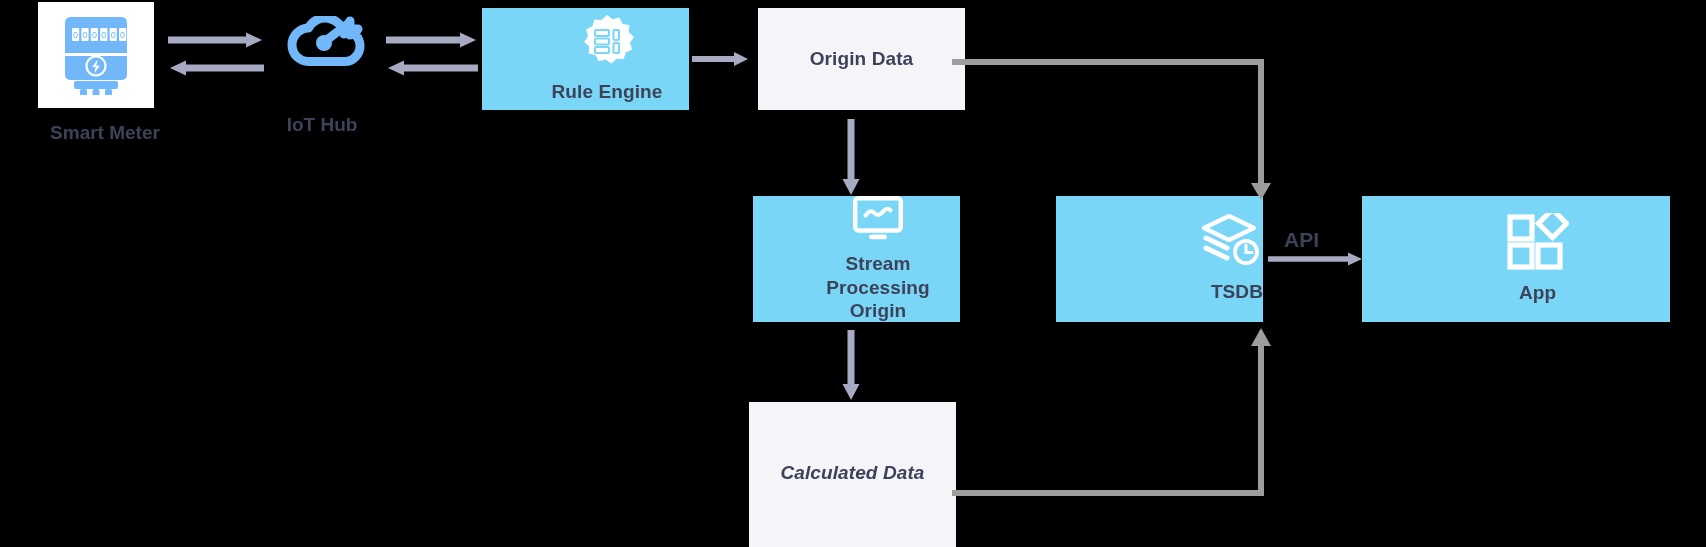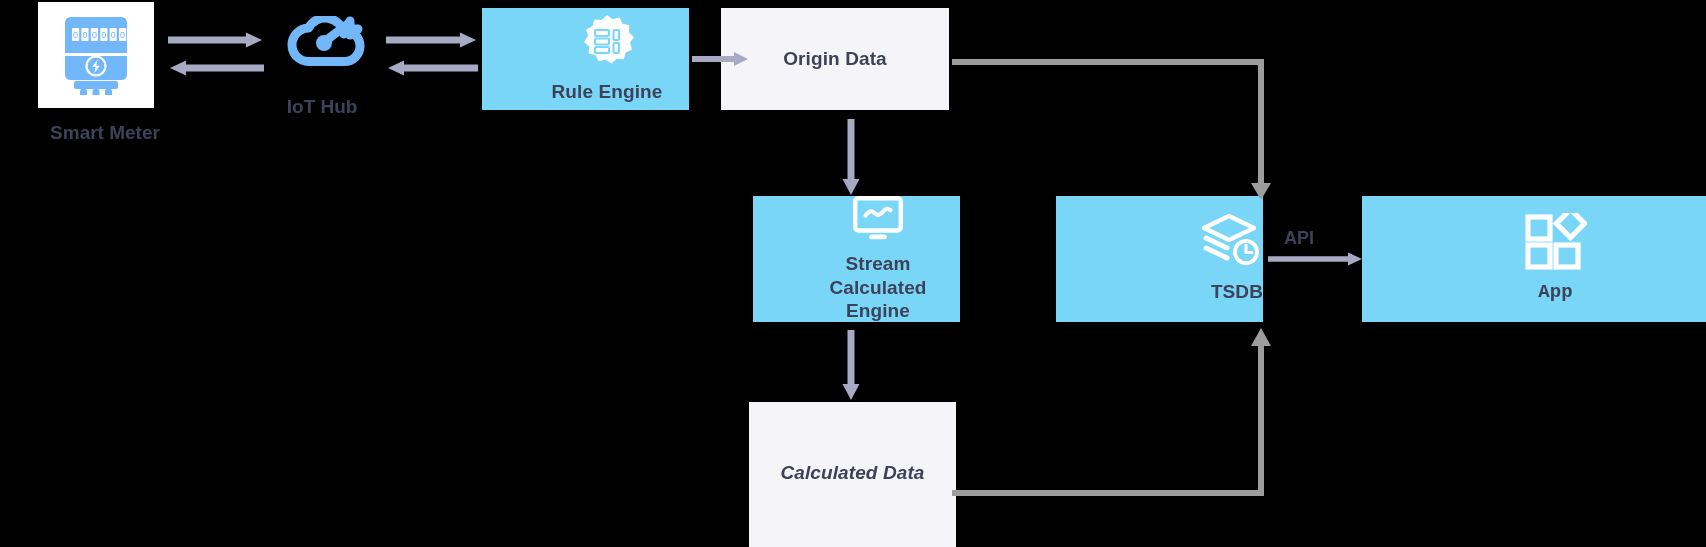--- a/index.html
+++ b/index.html
@@ -67,21 +67,21 @@
   }
 
   
   .conn {
     position: absolute;
   }
   .conn svg { display: block; overflow: visible; }
 
   .edge-label {
     position: absolute;
-    font-size: 18px;
+    font-size: 21px;
     font-weight: bold;
     color: #3D4259;
     white-space: nowrap;
   }
 </style>
 </head>
 <body>
 
 <div id="canvas">
 
@@ -124,67 +124,67 @@
   </div>
 
   <div class="stack" style="left:272px; top:16px; width:100px;">
     <svg width="96" height="80" viewBox="0 0 96 80">
       <path d="M70 18 a19 19 0 0 0 -35.5 -6 a17 17 0 0 0 -16.5 17 a16.5 16.5 0 0 0 16.5 16.5 h36 a15.5 15.5 0 0 0 0 -31 z" fill="none" stroke="#71B7FA" stroke-width="9" stroke-linecap="round" stroke-linejoin="round"></path>
       <circle cx="50" cy="27" r="8" fill="#71B7FA"></circle>
       <path d="M54 23 L75 7" stroke="#71B7FA" stroke-width="9" stroke-linecap="round" fill="none"></path>
       <path d="M70 13 h14" stroke="#71B7FA" stroke-width="9" stroke-linecap="round" fill="none"></path>
       <path d="M76 5 v14" stroke="#71B7FA" stroke-width="9" stroke-linecap="round" fill="none"></path>
     </svg>
-    <div class="caption" style="margin-top:0;">IoT Hub</div>
+    <div class="caption" style="margin-top:18px;">IoT Hub</div>
   </div>
 
   <div class="node blue" style="left:482px; top:8px; width:207px; height:102px;">
     <svg width="56" height="56" viewBox="0 0 56 56" class="node-icon">
       <path d="M28 1 l5.6 4.2 l6.8 -1.6 l3.1 6.2 l6.9 1.5 l-0.6 7 l5.2 4.6 l-4 5.8 l2.1 6.7 l-6.3 3.1 l-2.2 6.7 l-7 -0.5 l-5.2 4.7 l-5.9 -3.8 l-6.8 1.7 l-3.2 -6.2 l-6.9 -1.6 l0.7 -7 l-5.2 -4.6 l4 -5.8 l-2.1 -6.7 l6.3 -3.1 l2.2 -6.7 l7 0.5 z" fill="#FFFFFF"></path>
       <g fill="none" stroke="#7AD6F7" stroke-width="2.1">
         <rect x="16" y="16" width="14" height="6" rx="1"></rect>
         <rect x="16" y="24.5" width="14" height="6" rx="1"></rect>
         <rect x="16" y="33" width="14" height="6" rx="1"></rect>
         <rect x="34.5" y="16" width="5.5" height="10" rx="1"></rect>
         <rect x="34.5" y="29" width="5.5" height="10" rx="1"></rect>
       </g>
     </svg>
     <div class="node-label">Rule Engine</div>
   </div>
 
-  <div class="node light" style="left:721px; top:8px; width:228px; height:102px;">
+  <div class="node light" style="left:758px; top:8px; width:207px; height:102px;">
     <div class="node-label">Origin Data</div>
   </div>
 
   <div class="node blue" style="left:753px; top:196px; width:207px; height:126px;">
     <svg width="56" height="52" viewBox="0 0 56 52" class="node-icon">
       <rect x="2.5" y="2.5" width="51" height="36" rx="3.5" fill="none" stroke="#FFFFFF" stroke-width="5"></rect>
       <path d="M14 22 q5 -8 10 -3 q5 5 10 -2 q4 -5 8 -1" fill="none" stroke="#FFFFFF" stroke-width="4.6" stroke-linecap="round"></path>
       <rect x="18" y="43" width="20" height="5.5" rx="2.7" fill="#FFFFFF"></rect>
     </svg>
-    <div class="node-label" style="max-width:190px;">Stream Calculated Engine</div>
+    <div class="node-label" style="max-width:190px;">Stream Processing Origin</div>
   </div>
 
   <div class="node light" style="left:749px; top:402px; width:207px; height:145px;font-style:italic;">
     <div class="node-label" style="margin-top:-4px;">Calculated Data</div>
   </div>
 
   <div class="node blue" style="left:1056px; top:196px; width:207px; height:126px;align-items:flex-end;">
     <svg width="62" height="56" viewBox="0 0 62 56" class="node-icon">
       <path d="M28 2 L53 14 L28 26 L3 14 Z" fill="none" stroke="#FFFFFF" stroke-width="4.2" stroke-linejoin="round"></path>
       <path d="M5 24 L26 34" fill="none" stroke="#FFFFFF" stroke-width="5" stroke-linecap="round"></path>
       <path d="M5 34 L26 44" fill="none" stroke="#FFFFFF" stroke-width="5" stroke-linecap="round"></path>
       <circle cx="45" cy="38" r="13" fill="#FFFFFF"></circle>
       <circle cx="45" cy="38" r="9.2" fill="#7AD6F7"></circle>
       <path d="M45 31 v7.5 h6" fill="none" stroke="#FFFFFF" stroke-width="3" stroke-linecap="round"></path>
     </svg>
     <div class="node-label">TSDB</div>
   </div>
 
-  <div class="node blue" style="left:1362px; top:196px; width:344px; height:126px;font-family:Liberation Mono, monospace;">
+  <div class="node blue" style="left:1362px; top:196px; width:308px; height:126px;">
     <svg width="62" height="58" viewBox="0 0 62 58" class="node-icon">
       <rect x="3" y="4" width="22" height="22" fill="none" stroke="#FFFFFF" stroke-width="5.2"></rect>
       <rect x="3" y="32" width="22" height="22" fill="none" stroke="#FFFFFF" stroke-width="5.2"></rect>
       <rect x="31" y="32" width="22" height="22" fill="none" stroke="#FFFFFF" stroke-width="5.2"></rect>
       <rect x="35.5" y="0.5" width="20" height="20" fill="none" stroke="#FFFFFF" stroke-width="5.2" transform="rotate(45 45.5 10.5)"></rect>
     </svg>
     <div class="node-label">App</div>
   </div>
 
   <div class="conn" style="left:168px; top:32px;">

